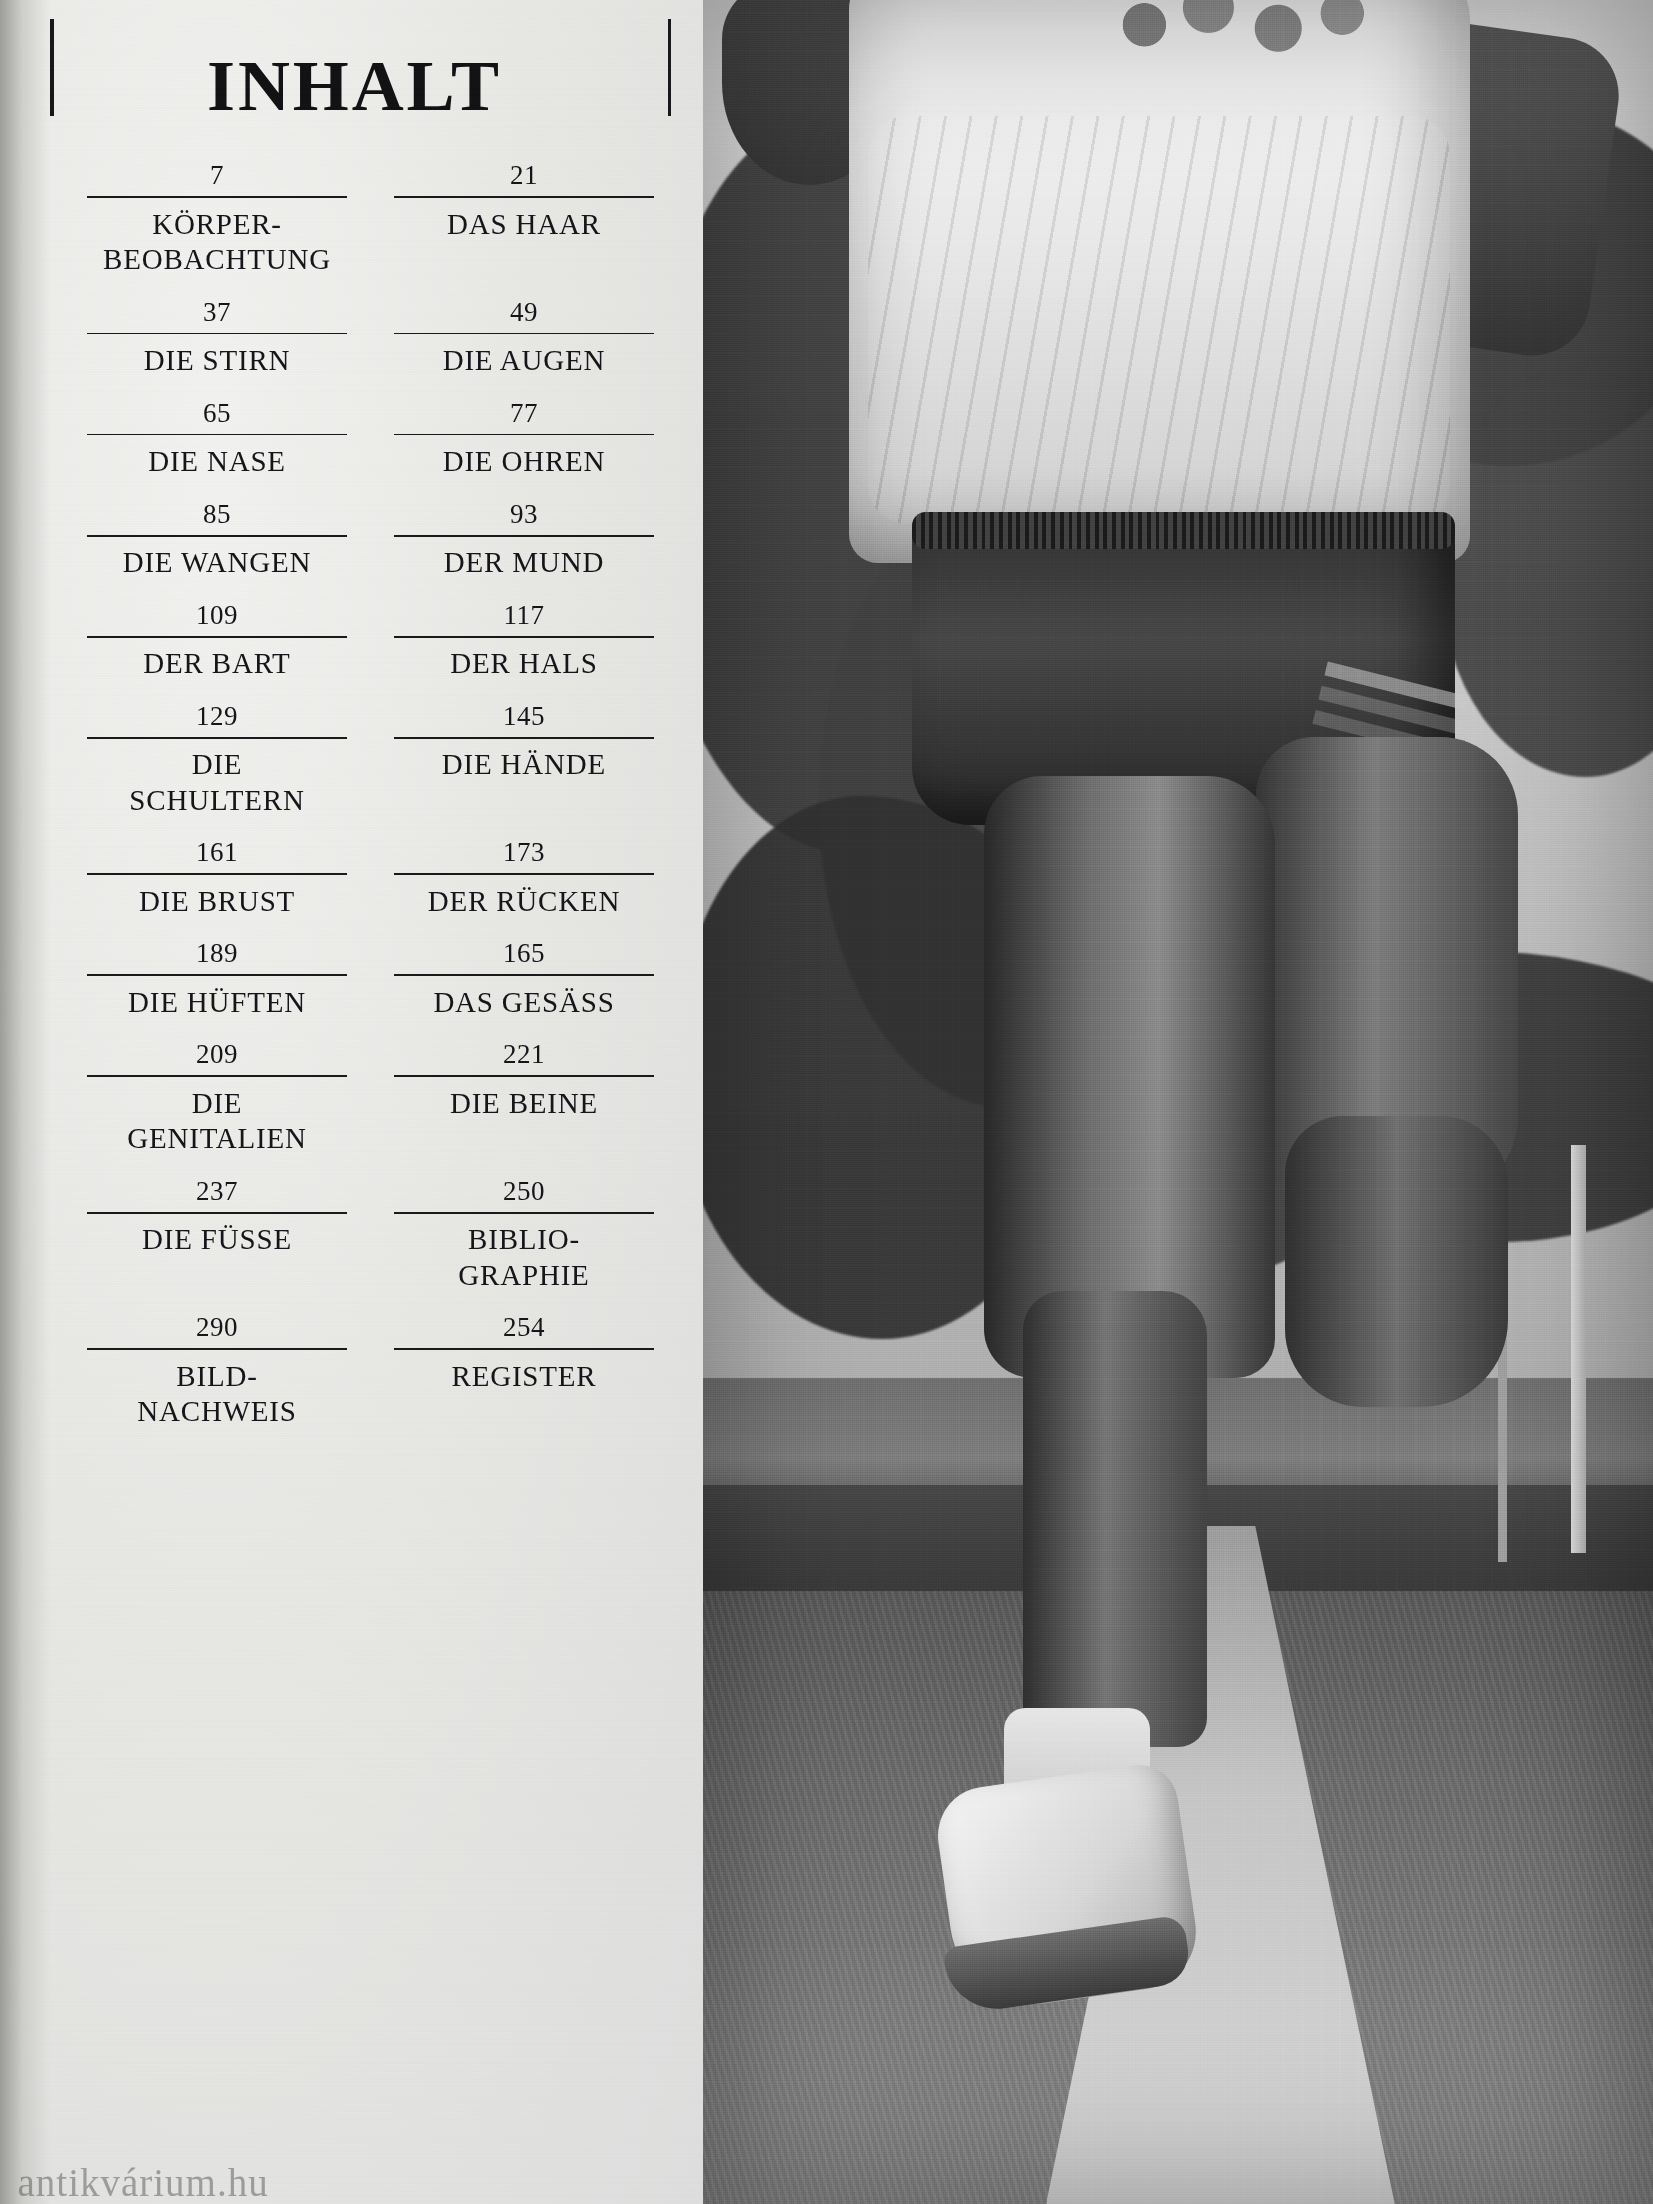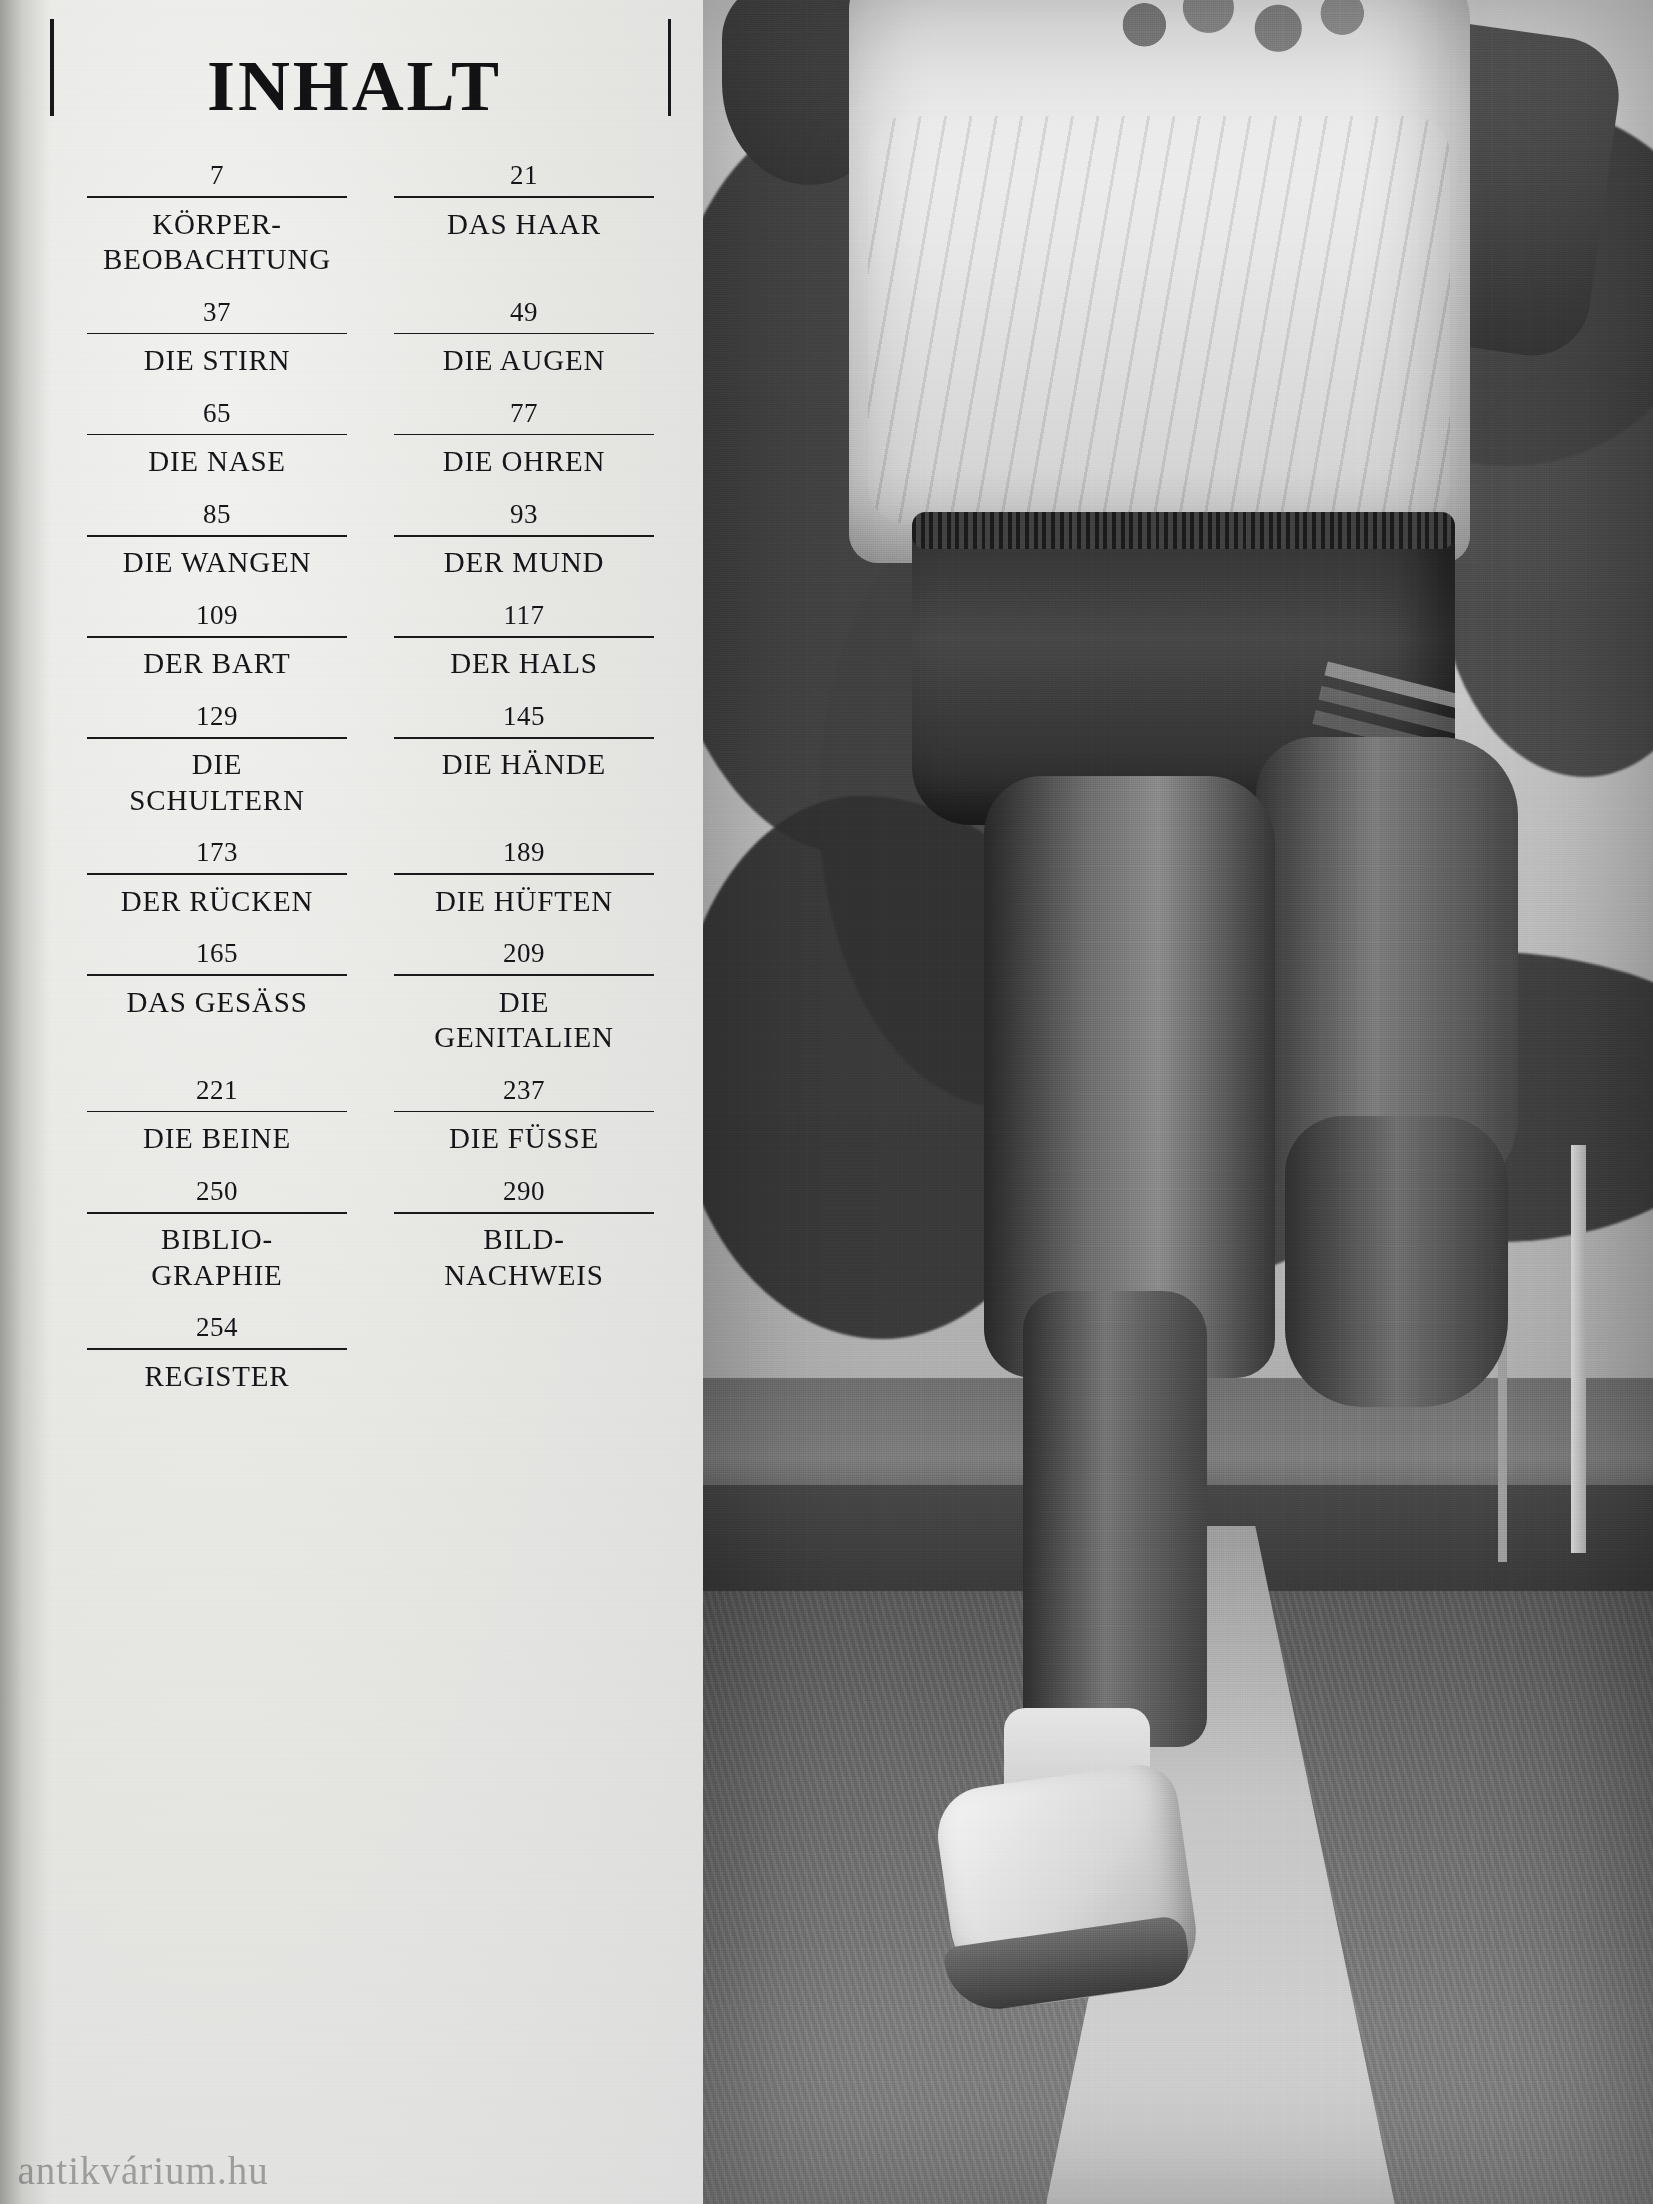--- a/index.html
+++ b/index.html
@@ -115,21 +115,21 @@
     line-height: 1.22;
     letter-spacing: 0.8px;
     text-transform: uppercase;
     font-family: "Liberation Serif", serif;
   }
 
   
   #watermark {
     position: absolute;
     left: 17.5px;
-    bottom: 12px;
+    bottom: 0;
     z-index: 5;
     font-size: 39px;
     color: rgba(70,70,70,0.45);
     font-family: "Liberation Serif", serif;
     letter-spacing: 1px;
   }
 
   
   #photo {
     position: relative;
@@ -370,20 +370,25 @@
       </div>
       <div class="toc-entry">
         <div class="toc-num">129</div>
         <div class="toc-rule"></div>
         <div class="toc-label">DIE<br>SCHULTERN</div>
       </div>
       <div class="toc-entry">
         <div class="toc-num">145</div>
         <div class="toc-rule"></div>
         <div class="toc-label">DIE HÄNDE</div>
+      </div>
+      <div class="toc-entry">
+        <div class="toc-num">161</div>
+        <div class="toc-rule"></div>
+        <div class="toc-label">DIE BRUST</div>
       </div>
       <div class="toc-entry">
         <div class="toc-num">173</div>
         <div class="toc-rule"></div>
         <div class="toc-label">DER RÜCKEN</div>
       </div>
       <div class="toc-entry">
         <div class="toc-num">189</div>
         <div class="toc-rule"></div>
         <div class="toc-label">DIE HÜFTEN</div>

